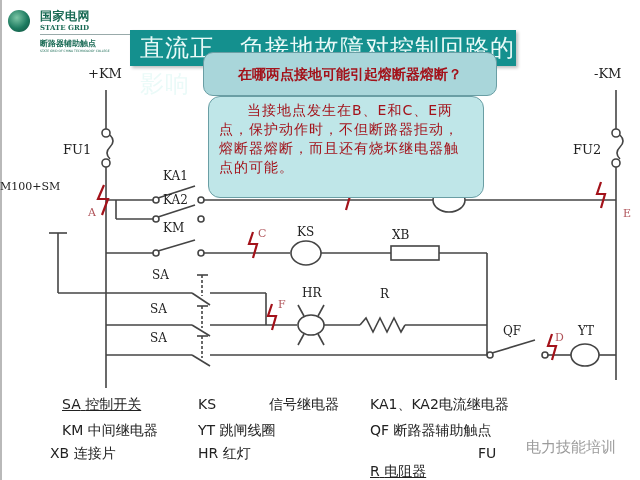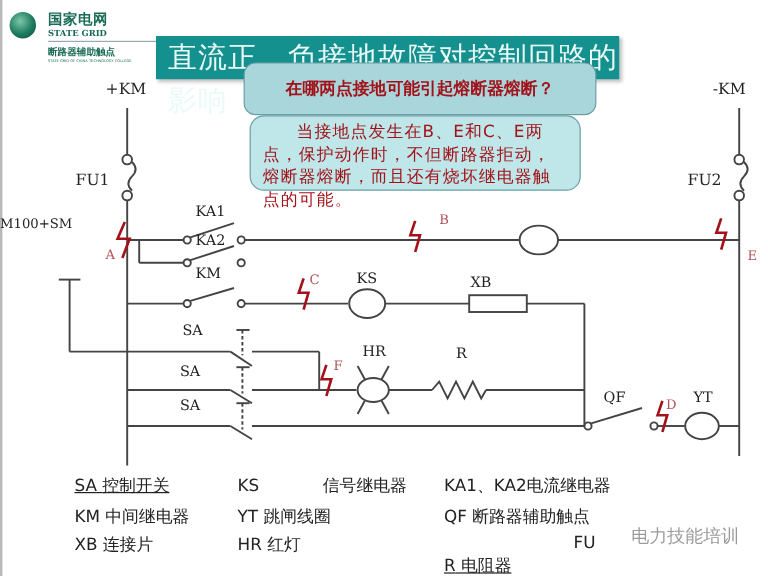--- a/index.html
+++ b/index.html
@@ -28,21 +28,21 @@
     box-shadow: 2px 2px 3px rgba(0,0,0,0.25);
     margin-top: 20px;
   }
   .callout-q {
     position: absolute; left: 203px; top: 52px; width: 294px; height: 44px;
     background: #a9d6da; border: 1px solid #6a9ea4; border-radius: 10px;
     box-sizing: border-box; color: #a3121a; font-weight: bold; font-size: 14px;
     line-height: 42px; text-align: center;
   }
   .callout-a {
-    position: absolute; left: 208px; top: 96px; width: 276px; height: 63px;
+    position: absolute; left: 208px; top: 96px; width: 276px; height: 102px;
     background: #bfe6e8; border: 1px solid #6a9ea4; border-radius: 12px;
     box-sizing: border-box; color: #a3121a; font-size: 14px; line-height: 19px;
     padding: 4px 10px 0 10px; text-indent: 2em; letter-spacing: 1px;
   }
   svg.circuit { position: absolute; left: 0; top: 0; }
   .legend { position: absolute; left: 0; top: 0; font-size: 14px; color: #222; }
   .legend span { position: absolute; white-space: nowrap; }
   .watermark { position: absolute; left: 526px; top: 438px; font-size: 15px; color: #8a8a8a; opacity: 0.85; white-space: nowrap; }
 </style>
 </head>
@@ -184,19 +184,19 @@
 
 <div class="legend">
   <span style="left:62px;top:396px;text-decoration:underline;"><b style="font-weight:normal;">SA</b> <span style="position:static;">控制开关</span></span>
   <span style="left:198px;top:396px;"><b style="font-weight:normal;">KS</b>&nbsp;&nbsp;<span style="position:static;margin-left:44px;">信号继电器</span></span>
   <span style="left:370px;top:396px;"><b style="font-weight:normal;">KA1、KA2</b><span style="position:static;">电流继电器</span></span>
 
   <span style="left:62px;top:422px;"><b style="font-weight:normal;">KM</b> <span style="position:static;">中间继电器</span></span>
   <span style="left:198px;top:422px;"><b style="font-weight:normal;">YT</b> <span style="position:static;">跳闸线圈</span></span>
   <span style="left:370px;top:422px;"><b style="font-weight:normal;">QF</b> <span style="position:static;">断路器辅助触点</span></span>
 
-  <span style="left:62px;top:445px;"><b style="font-weight:normal;">XB</b> <span style="position:static;">连接片</span></span>
+  <span style="left:50px;top:445px;"><b style="font-weight:normal;">XB</b> <span style="position:static;">连接片</span></span>
   <span style="left:198px;top:445px;"><b style="font-weight:normal;">HR</b> <span style="position:static;">红灯</span></span>
   <span style="left:370px;top:463px;text-decoration:underline;"><b style="font-weight:normal;">R</b> <span style="position:static;">电阻器</span></span>
   <span style="left:478px;top:445px;"><b style="font-weight:normal;">FU</b></span>
 </div>
 
 <div class="watermark">电力技能培训</div>
 
 </body></html>

